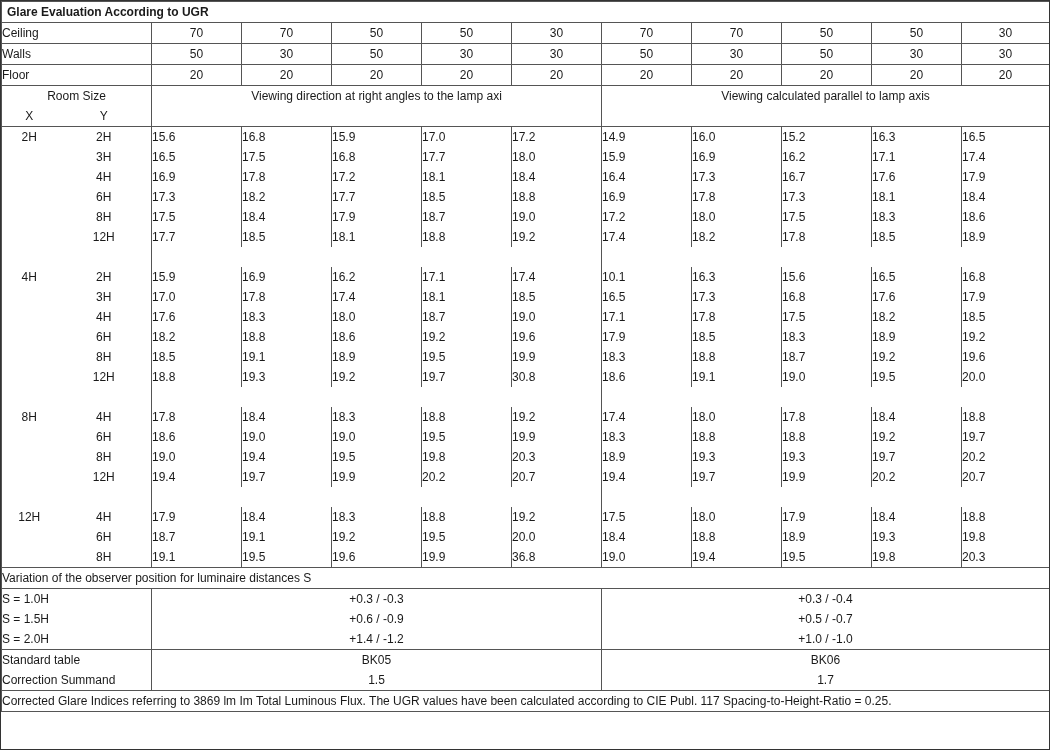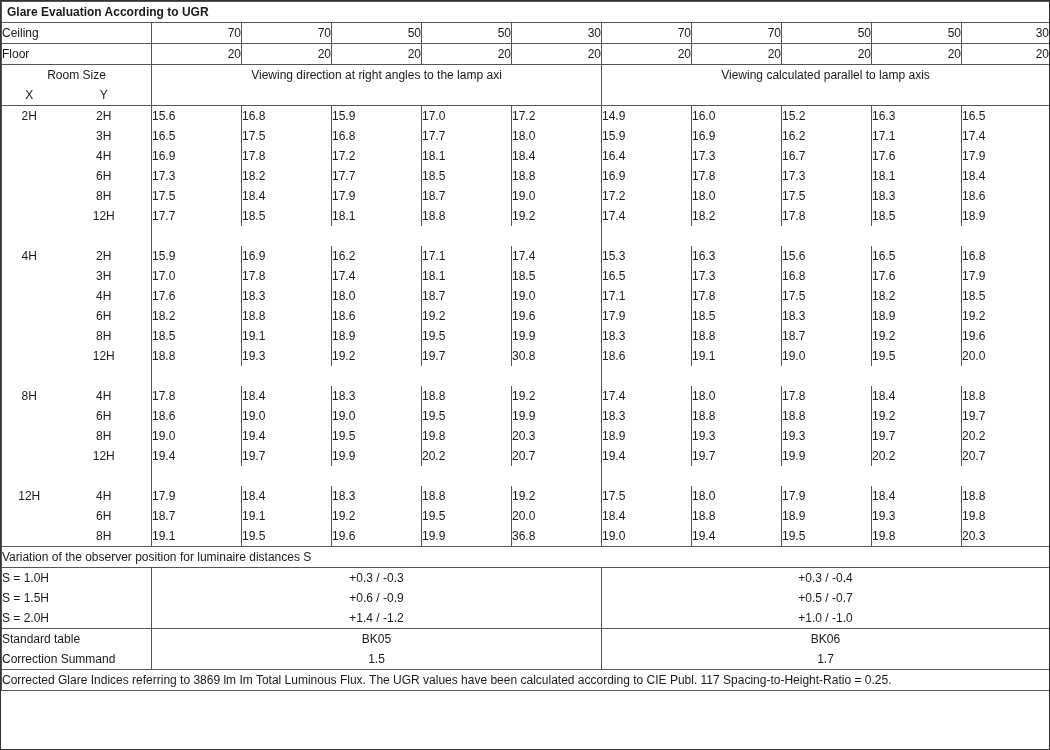--- a/index.html
+++ b/index.html
@@ -43,21 +43,21 @@
     font-size: 13px;
     padding-left: 5px !important;
     height: 21px;
   }
   .rowlabel {
     padding-left: 5px;
     text-align: left;
     margin-left: 24px;
   }
   .num {
-    text-align: right;
+    text-align: center;
     padding-left: 22px;
   }
   .datacell {
     text-align: left;
     padding-left: 22px;
     font-size: 12px;
   }
   .xcol {
     text-align: center;
     width: 55px;
@@ -109,20 +109,33 @@
       <td class="num">50</td>
       <td class="num">50</td>
       <td class="num">30</td>
       <td class="num">70</td>
       <td class="num">70</td>
       <td class="num">50</td>
       <td class="num">50</td>
       <td class="num">30</td>
     </tr>
 
+    <tr>
+      <td class="rowlabel" colspan="2">Walls</td>
+      <td class="num">50</td>
+      <td class="num">30</td>
+      <td class="num">50</td>
+      <td class="num">30</td>
+      <td class="num">30</td>
+      <td class="num">50</td>
+      <td class="num">30</td>
+      <td class="num">50</td>
+      <td class="num">30</td>
+      <td class="num">30</td>
+    </tr>
 
     <tr>
       <td class="rowlabel" colspan="2">Floor</td>
       <td class="num">20</td>
       <td class="num">20</td>
       <td class="num">20</td>
       <td class="num">20</td>
       <td class="num">20</td>
       <td class="num">20</td>
       <td class="num">20</td>
@@ -236,21 +249,21 @@
     </tr>
 
     <tr>
       <td class="xcol nb-top nb-bottom nb-right">4H</td>
       <td class="ycol nb-top nb-bottom nb-left">2H</td>
       <td class="datacell nb-top nb-bottom">15.9</td>
       <td class="datacell nb-top nb-bottom">16.9</td>
       <td class="datacell nb-top nb-bottom">16.2</td>
       <td class="datacell nb-top nb-bottom">17.1</td>
       <td class="datacell nb-top nb-bottom">17.4</td>
-      <td class="datacell nb-top nb-bottom">15.3</td>
+      <td class="datacell nb-top nb-bottom">10.1</td>
       <td class="datacell nb-top nb-bottom">16.3</td>
       <td class="datacell nb-top nb-bottom">15.6</td>
       <td class="datacell nb-top nb-bottom">16.5</td>
       <td class="datacell nb-top nb-bottom">16.8</td>
     </tr>
     <tr>
       <td class="xcol nb-top nb-bottom nb-right"></td>
       <td class="ycol nb-top nb-bottom nb-left">3H</td>
       <td class="datacell nb-top nb-bottom">17.0</td>
       <td class="datacell nb-top nb-bottom">17.8</td>

